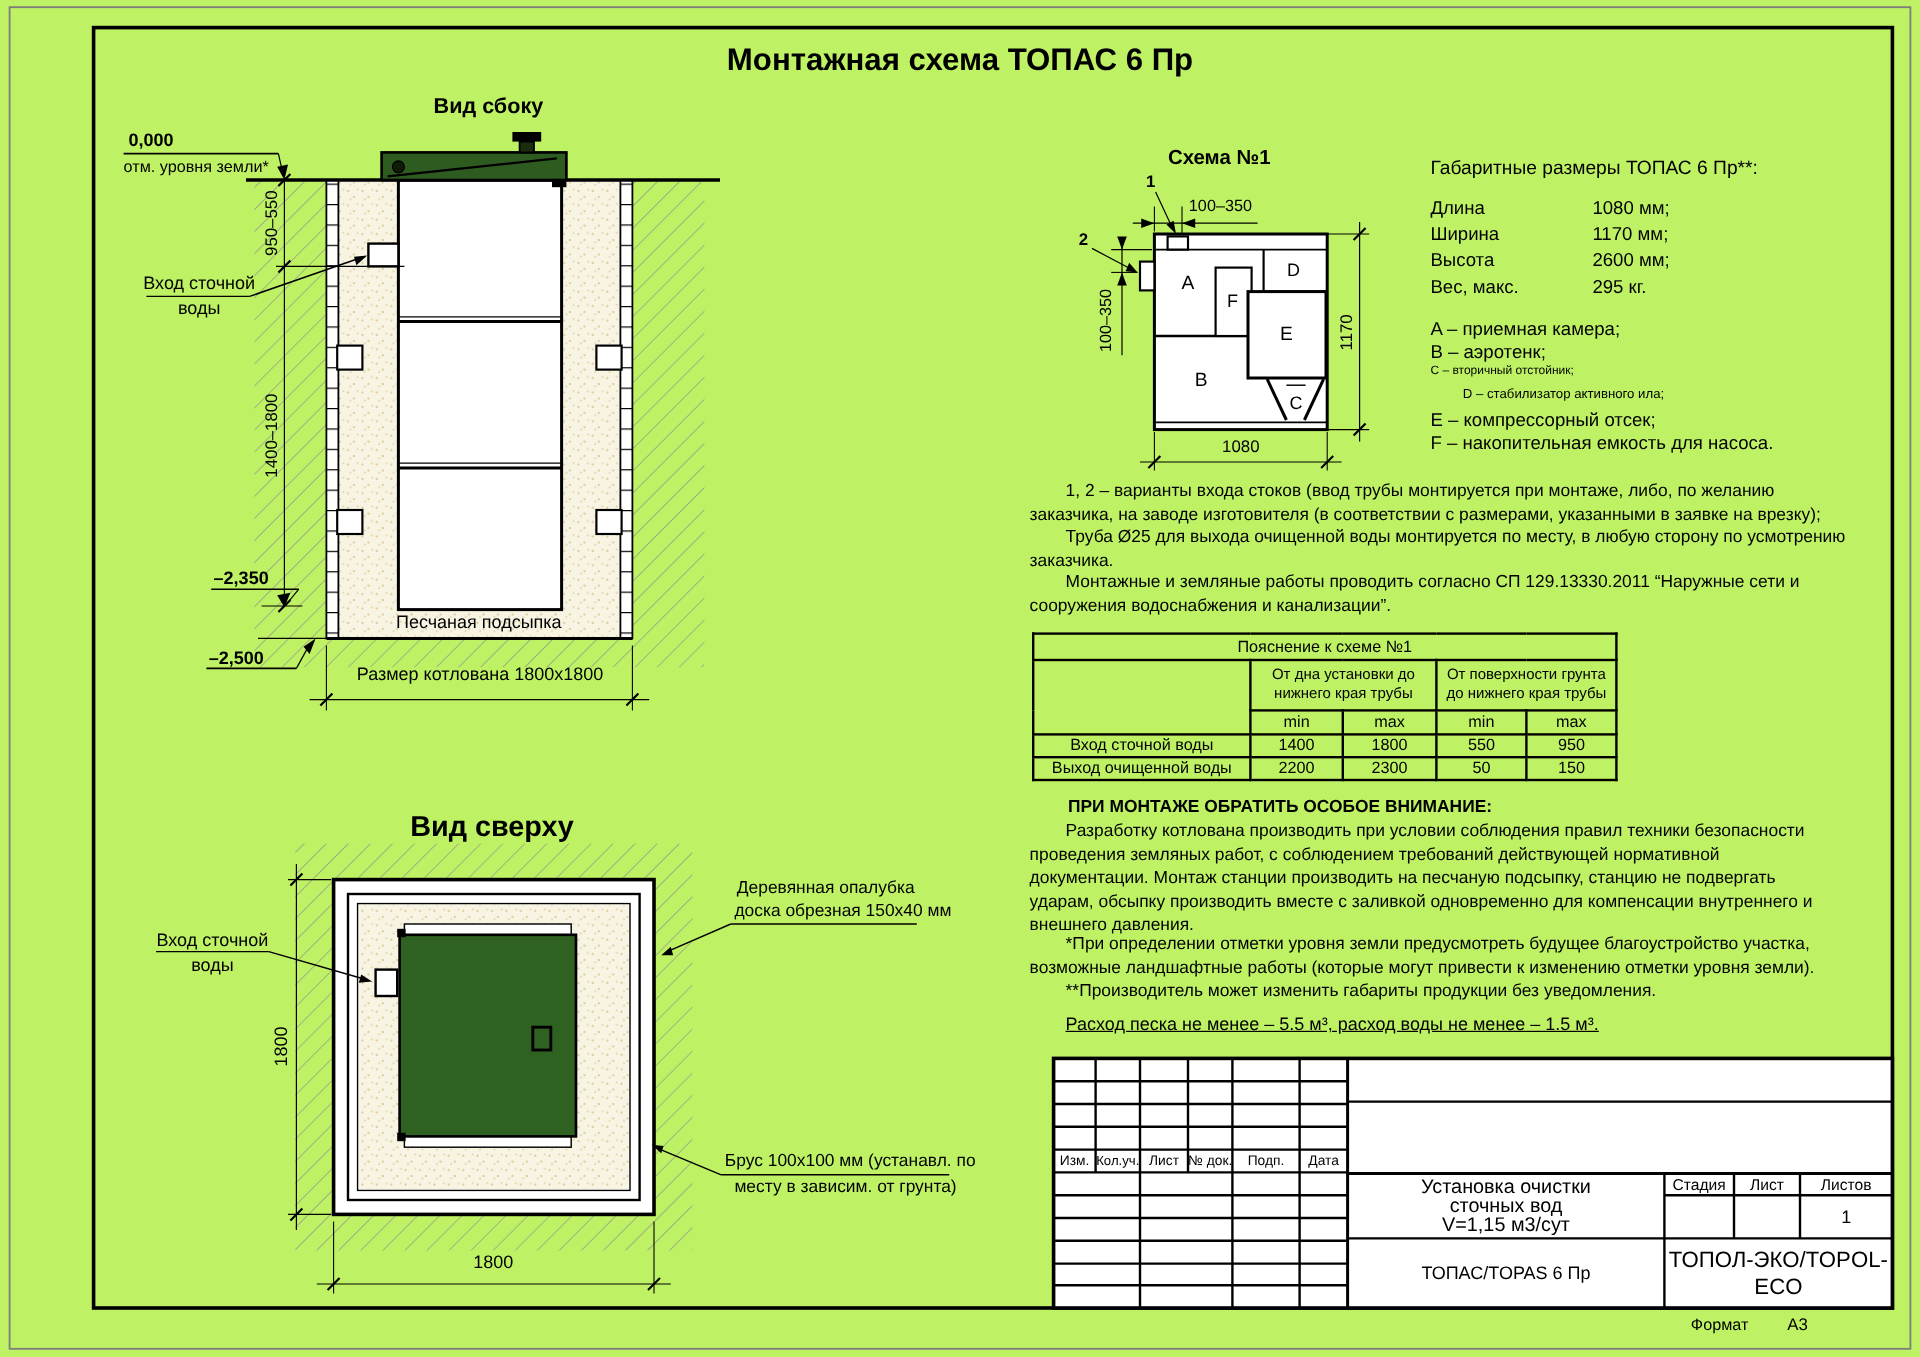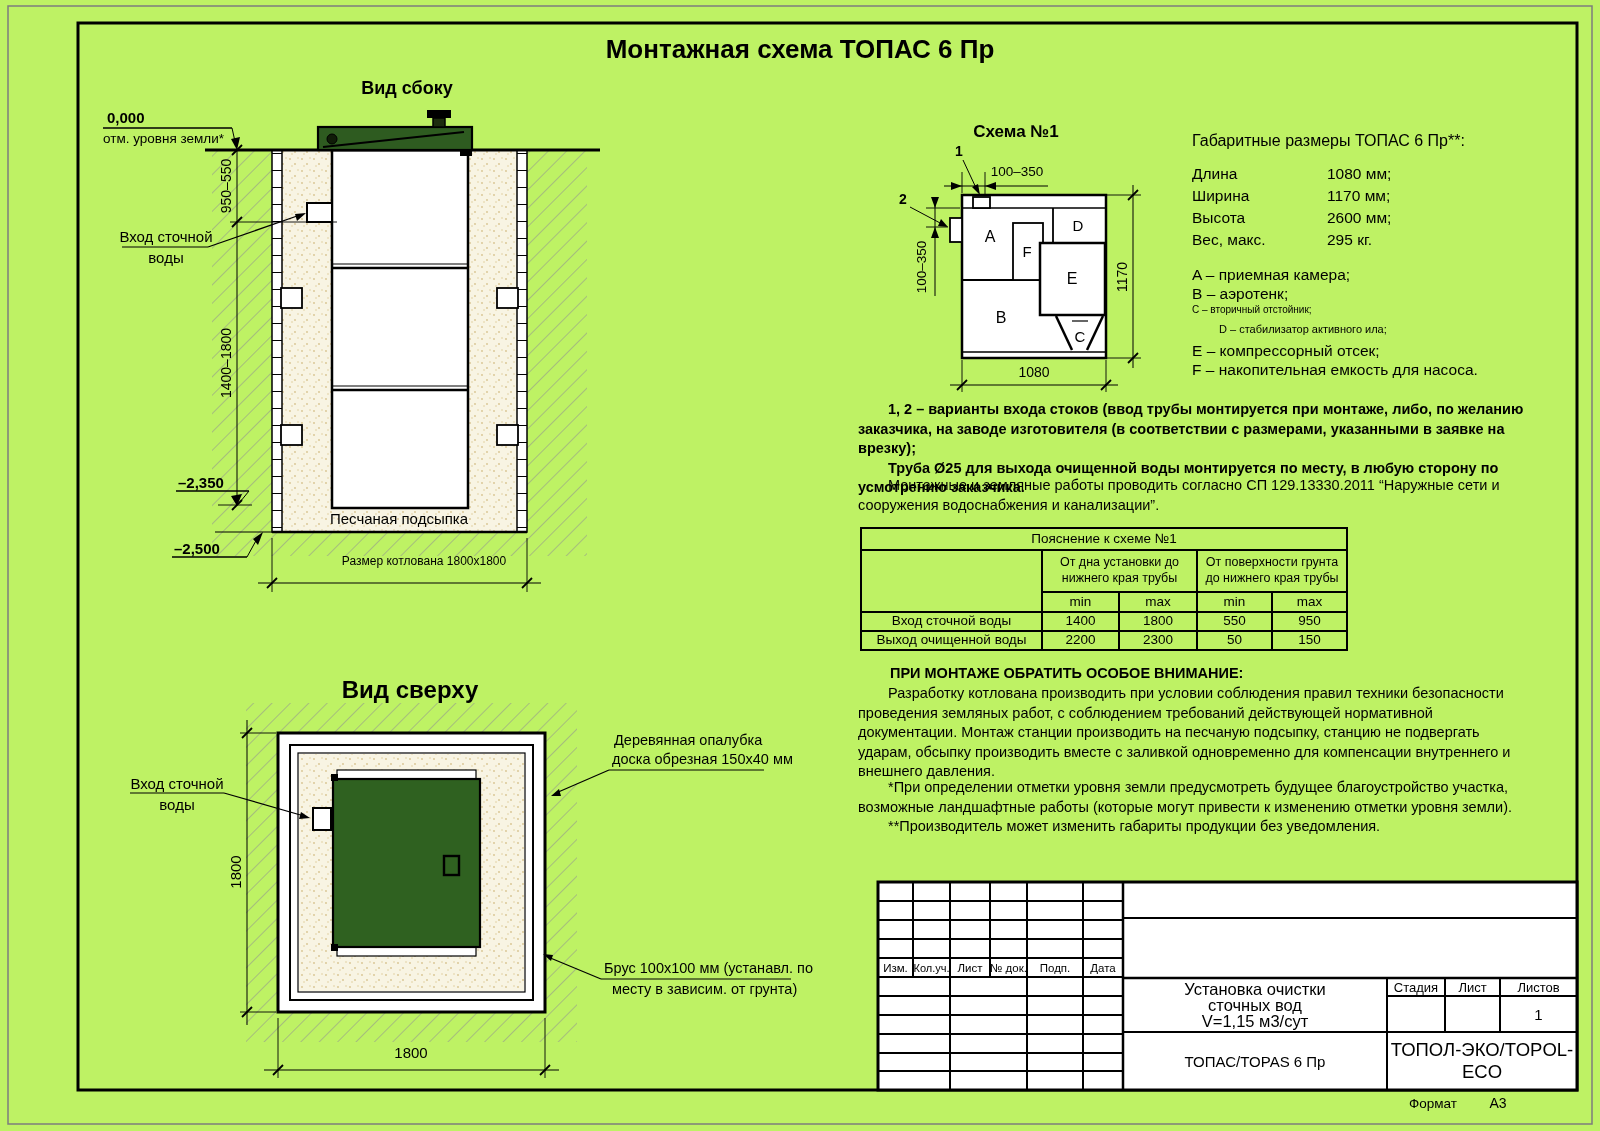--- a/index.html
+++ b/index.html
@@ -227,21 +227,21 @@
 <div class="t b c" style="left:407px;top:78px;font-size:18px;">Вид сбоку</div>
 <div class="t b" style="left:107px;top:109px;font-size:15px;">0,000</div>
 <div class="t" style="left:103px;top:131px;font-size:13.5px;">отм. уровня земли*</div>
 <div class="t rot" style="left:226px;top:186px;font-size:14px;">950–550</div>
 <div class="t rot" style="left:226px;top:363px;font-size:14px;">1400–1800</div>
 <div class="t c" style="left:166px;top:228px;font-size:15px;">Вход сточной</div>
 <div class="t c" style="left:166px;top:249px;font-size:15px;">воды</div>
 <div class="t b" style="left:178px;top:474px;font-size:15px;">–2,350</div>
 <div class="t b" style="left:174px;top:540px;font-size:15px;">–2,500</div>
 <div class="t c" style="left:399px;top:510px;font-size:15px;">Песчаная подсыпка</div>
-<div class="t c" style="left:400px;top:554px;font-size:12px;margin-left:24px;">Размер котлована 1800x1800</div>
+<div class="t c" style="left:400px;top:554px;font-size:15px;">Размер котлована 1800x1800</div>
 
 <div class="t b c" style="left:410px;top:676px;font-size:24px;">Вид сверху</div>
 <div class="t c" style="left:177px;top:775px;font-size:15px;">Вход сточной</div>
 <div class="t c" style="left:177px;top:796px;font-size:15px;">воды</div>
 <div class="t rot" style="left:235px;top:872px;font-size:15px;">1800</div>
 <div class="t c" style="left:411px;top:1044px;font-size:15px;">1800</div>
 <div class="t" style="left:614px;top:732px;font-size:14.5px;">Деревянная опалубка</div>
 <div class="t" style="left:612px;top:751px;font-size:14.5px;">доска обрезная 150x40 мм</div>
 <div class="t" style="left:604px;top:960px;font-size:14.5px;">Брус 100x100 мм (устанавл. по</div>
 <div class="t" style="left:612px;top:981px;font-size:14.5px;">месту в зависим. от грунта)</div>
@@ -269,21 +269,21 @@
 <div class="t" style="left:1327px;top:209px;font-size:15.5px;">2600 мм;</div>
 <div class="t" style="left:1192px;top:231px;font-size:15.5px;">Вес, макс.</div>
 <div class="t" style="left:1327px;top:231px;font-size:15.5px;">295 кг.</div>
 <div class="t" style="left:1192px;top:266px;font-size:15.5px;">A – приемная камера;</div>
 <div class="t" style="left:1192px;top:285px;font-size:15.5px;">B – аэротенк;</div>
 <div class="t" style="left:1192px;top:304px;font-size:10px;">C – вторичный отстойник;</div>
 <div class="t" style="left:1219px;top:323px;font-size:11px;">D – стабилизатор активного ила;</div>
 <div class="t" style="left:1192px;top:342px;font-size:15.5px;">E – компрессорный отсек;</div>
 <div class="t" style="left:1192px;top:361px;font-size:15.5px;">F – накопительная емкость для насоса.</div>
 
-<div class="para" style="left:858px;top:400px;width:680px;font-weight:bold;">
+<div class="para" style="left:858px;top:400px;width:680px;">
   <p class="ind">1, 2 – варианты входа  стоков (ввод трубы монтируется при монтаже, либо, по желанию заказчика, на заводе изготовителя (в соответствии с размерами, указанными в заявке на врезку);</p>
   <p class="ind" style="margin:0;">Труба Ø25 для выхода очищенной воды монтируется по месту, в любую сторону по усмотрению заказчика.</p>
 </div>
 <div class="para" style="left:858px;top:476px;width:680px;">
   <p class="ind">Монтажные и земляные работы проводить согласно СП 129.13330.2011 “Наружные сети и сооружения водоснабжения и канализации”.</p>
 </div>
 
 <table id="pipe-table">
   <colgroup>
         <col style="width:181px">
@@ -325,20 +325,21 @@
     </table>
 
 <div class="t b" style="left:890px;top:665px;font-size:14.5px;">ПРИ МОНТАЖЕ ОБРАТИТЬ ОСОБОЕ ВНИМАНИЕ:</div>
 <div class="para" style="left:858px;top:684px;width:678px;">
   <p class="ind">Разработку котлована производить при условии соблюдения правил техники безопасности проведения земляных работ, с соблюдением требований действующей нормативной документации. Монтаж станции производить на песчаную подсыпку, станцию не подвергать ударам, обсыпку производить вместе с заливкой одновременно для компенсации внутреннего и внешнего давления.</p>
 </div>
 <div class="para" style="left:858px;top:778px;width:682px;">
   <p class="ind">*При определении отметки уровня земли предусмотреть будущее благоустройство участка, возможные ландшафтные работы (которые могут привести к изменению отметки уровня земли).</p>
   <p class="ind" style="margin:0;">**Производитель может изменить габариты продукции без уведомления.</p>
 </div>
+<div class="t ul" style="left:888px;top:845px;font-size:15px;">Расход песка не менее – 5.5 м³, расход воды не менее – 1.5 м³.</div>
 
 <div class="tbc" style="left:878px;top:958px;width:35px;height:19px;font-size:11.5px;">Изм.</div>
 <div class="tbc" style="left:913px;top:958px;width:37px;height:19px;font-size:11px;">Кол.уч.</div>
 <div class="tbc" style="left:950px;top:958px;width:40px;height:19px;font-size:11.5px;">Лист</div>
 <div class="tbc" style="left:990px;top:958px;width:37px;height:19px;font-size:11.5px;">№ док.</div>
 <div class="tbc" style="left:1027px;top:958px;width:56px;height:19px;font-size:11.5px;">Подп.</div>
 <div class="tbc" style="left:1083px;top:958px;width:40px;height:19px;font-size:11.5px;">Дата</div>
 <div class="tbc" style="left:1123px;top:981px;width:264px;height:17px;font-size:16.5px;">Установка очистки</div>
 <div class="tbc" style="left:1123px;top:997px;width:264px;height:17px;font-size:16.5px;">сточных вод</div>
 <div class="tbc" style="left:1123px;top:1013px;width:264px;height:17px;font-size:16.5px;">V=1,15 м3/сут</div>

